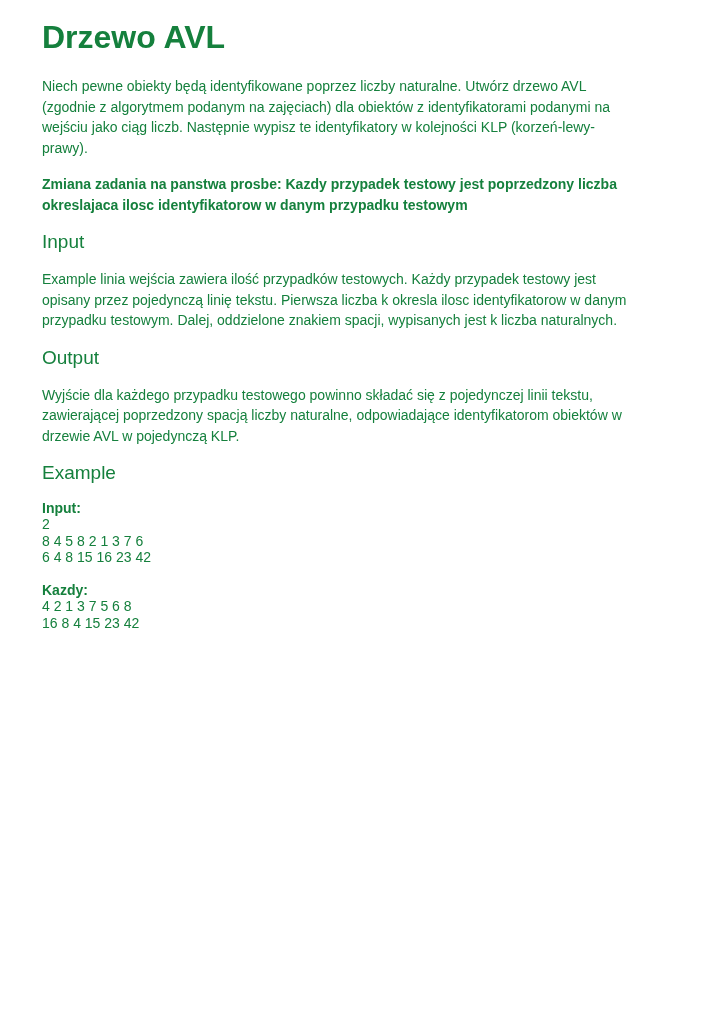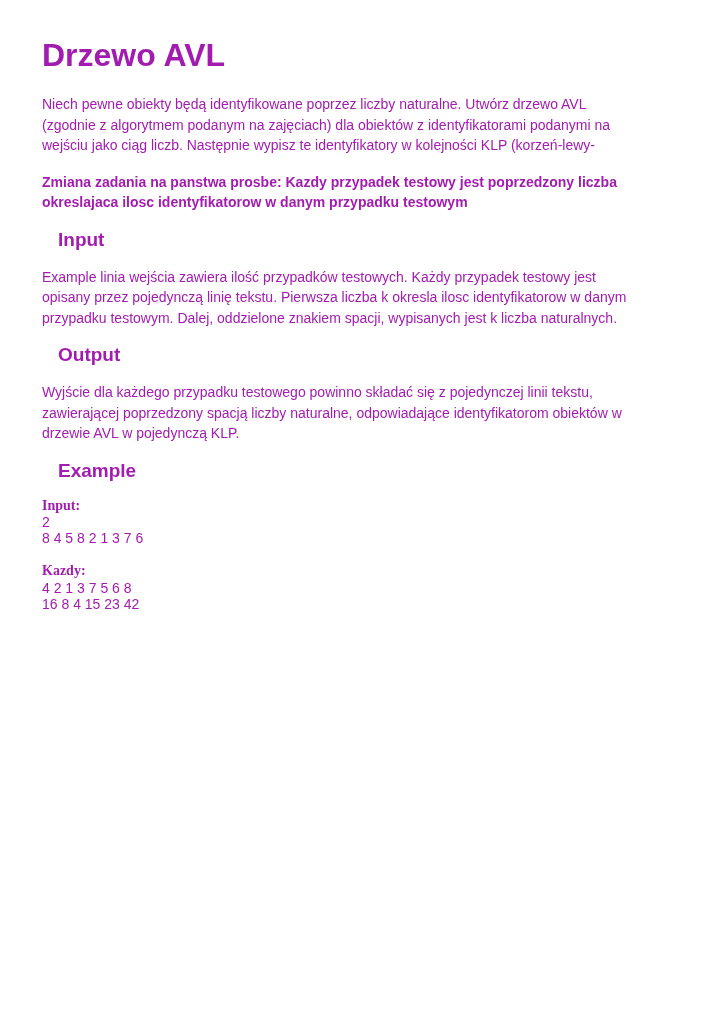--- a/index.html
+++ b/index.html
@@ -7,73 +7,73 @@
     padding: 0;
     background: #ffffff;
     width: 724px;
     height: 1024px;
     overflow: hidden;
   }
   .page {
     box-sizing: border-box;
     width: 724px;
     height: 1024px;
-    padding: 38px 42px 0 42px;
+    padding: 20px 42px 0 42px;
     font-family: "Liberation Sans", sans-serif;
-    color: #a21caf;
+    color: #15803d;
     background: #ffffff;
   }
   .doc-title {
     font-size: 32px;
     font-weight: bold;
     line-height: 34px;
     margin: 0 0 22px 0;
   }
   .para {
     font-size: 14px;
     line-height: 20.5px;
     margin: 16px 0 12px 0;
   }
   .para.bold {
     font-weight: bold;
   }
   .section-heading {
     font-size: 19px;
-    font-weight: bold;
+    font-weight: normal;
     line-height: 22px;
-    margin: 16px 0 16px 16px;
+    margin: 16px 0 16px 0;
   }
   .text-line {
     white-space: nowrap;
   }
   .example-block {
     font-size: 14px;
     line-height: 16.4px;
     margin: 16px 0 0 0;
   }
   .example-line {
     white-space: nowrap;
     min-height: 16.4px;
   }
   .example-label {
     font-weight: bold;
-    font-family: Liberation Serif, serif;
   }
 </style>
 </head>
 <body>
 
 <div class="page">
 
   <h1 class="doc-title">Drzewo AVL</h1>
 
   <div class="para">
     <div class="text-line">Niech pewne obiekty będą identyfikowane poprzez liczby naturalne. Utwórz drzewo AVL</div>
     <div class="text-line">(zgodnie z algorytmem podanym na zajęciach) dla obiektów z identyfikatorami podanymi na</div>
     <div class="text-line">wejściu jako ciąg liczb. Następnie wypisz te identyfikatory w kolejności KLP (korzeń-lewy-</div>
+    <div class="text-line">prawy).</div>
   </div>
 
   <div class="para bold">
     <div class="text-line">Zmiana zadania na panstwa prosbe: Kazdy przypadek testowy jest poprzedzony liczba</div>
     <div class="text-line">okreslajaca ilosc identyfikatorow w danym przypadku testowym</div>
   </div>
 
   <h2 class="section-heading">Input</h2>
 
   <div class="para">
@@ -89,19 +89,20 @@
     <div class="text-line">zawierającej poprzedzony spacją liczby naturalne, odpowiadające identyfikatorom obiektów w</div>
     <div class="text-line">drzewie AVL w pojedynczą KLP.</div>
   </div>
 
   <h2 class="section-heading">Example</h2>
 
   <div class="example-block">
     <div class="example-line example-label">Input:</div>
     <div class="example-line">2</div>
     <div class="example-line">8 4 5 8 2 1 3 7 6</div>
+    <div class="example-line">6 4 8 15 16 23 42</div>
     <div class="example-line"></div>
     <div class="example-line example-label">Kazdy:</div>
     <div class="example-line">4 2 1 3 7 5 6 8</div>
     <div class="example-line">16 8 4 15 23 42</div>
   </div>
 
 </div>
 
 </body></html>

